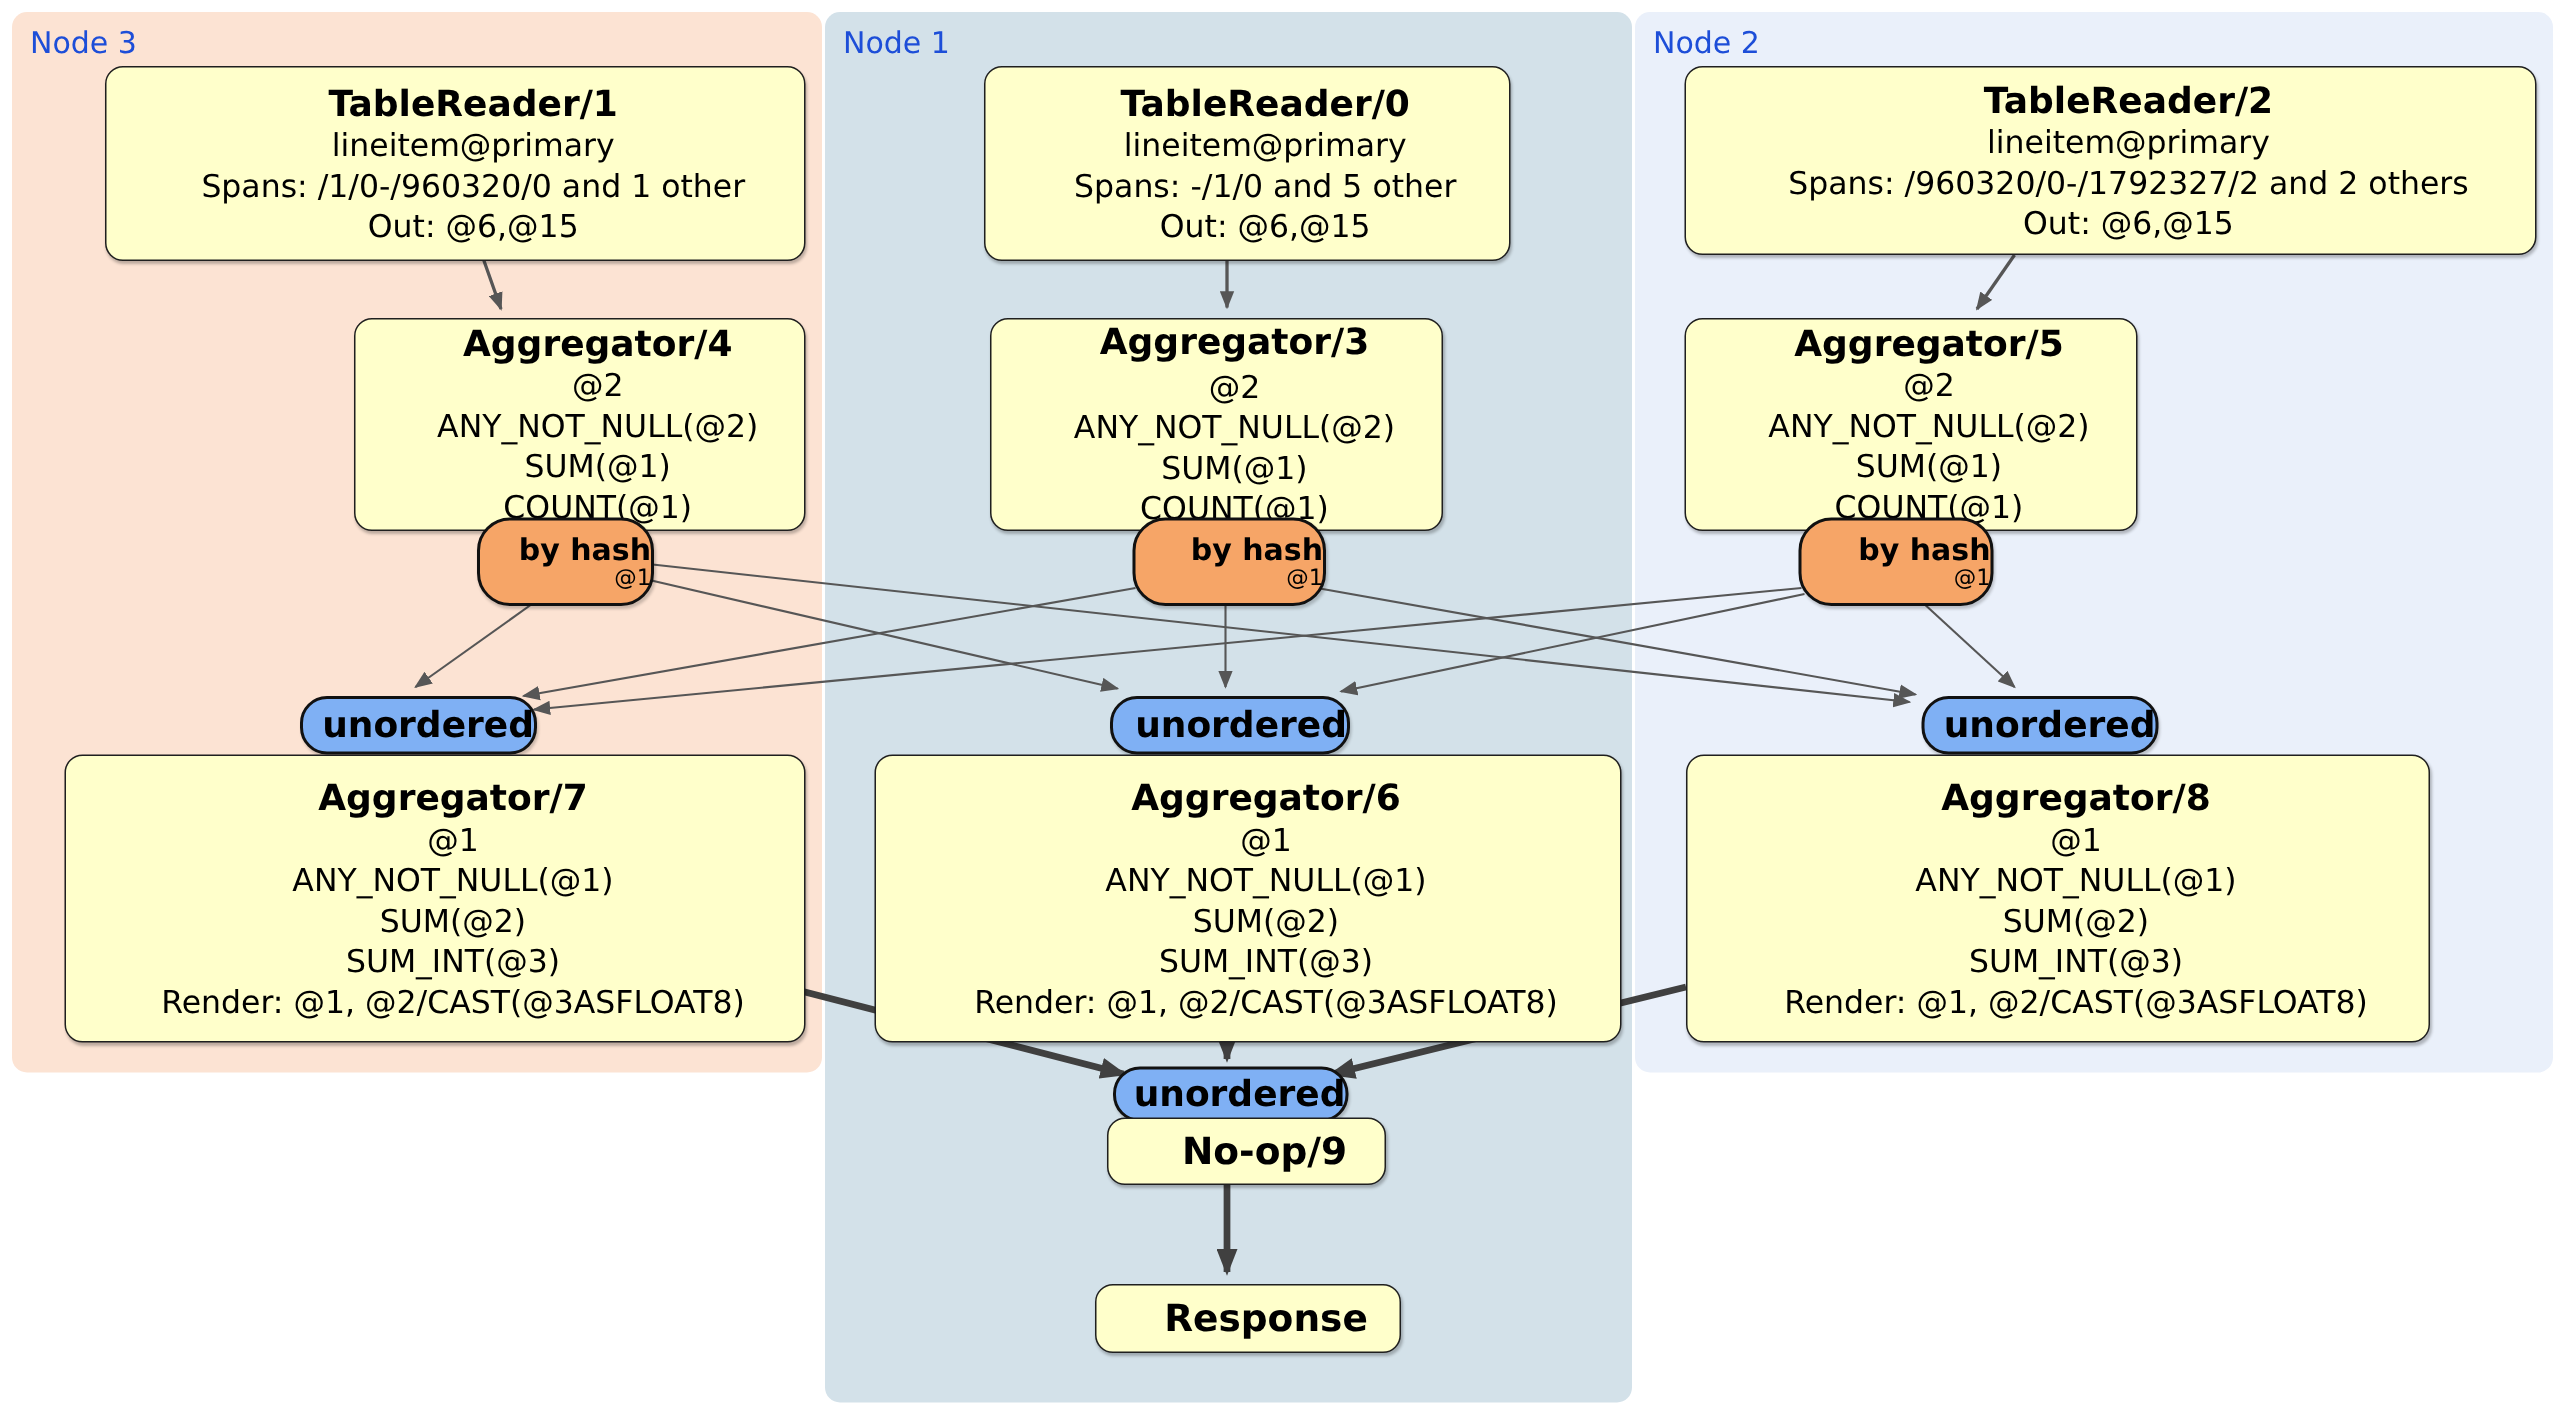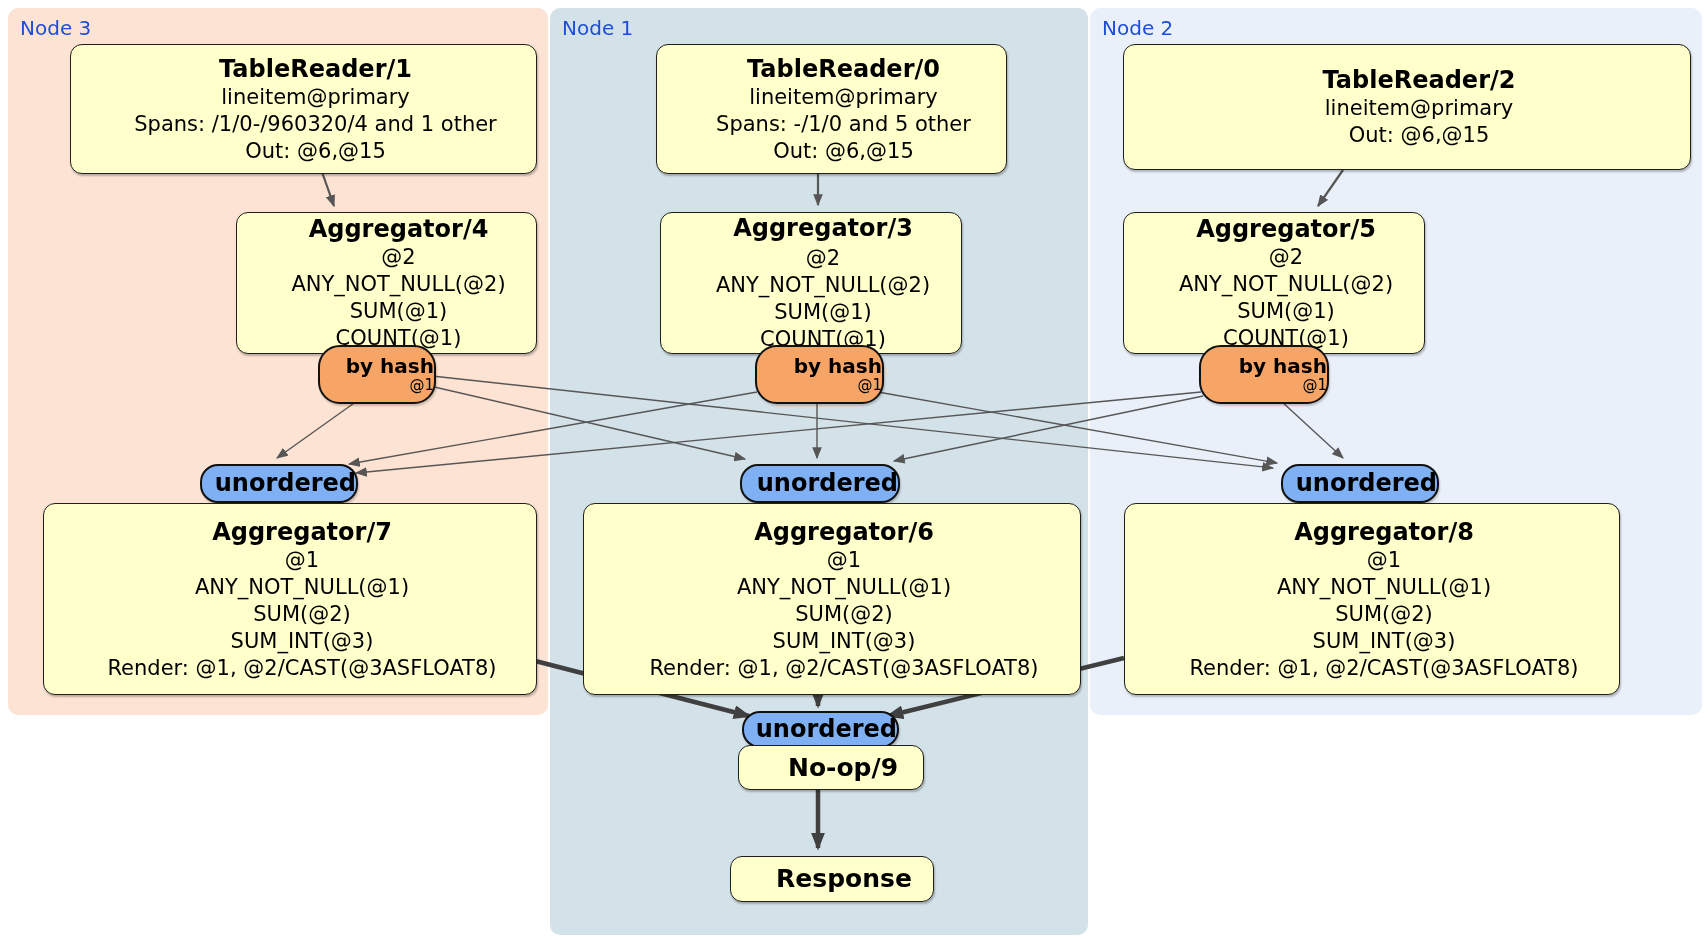--- a/index.html
+++ b/index.html
@@ -103,21 +103,21 @@
     <line class="edge-thick" x1="512" y1="655" x2="749" y2="716" marker-end="url(#arrow-thick)"></line>
     <line class="edge-thick" x1="818" y1="694" x2="818" y2="706" marker-end="url(#arrow-thick)"></line>
     <line class="edge-thick" x1="1124" y1="658" x2="888" y2="716" marker-end="url(#arrow-thick)"></line>
     <line class="edge-thick" x1="818" y1="790" x2="818" y2="848" marker-end="url(#arrow-thick)"></line>
   </svg>
 
   <div class="pbox" id="box-tablereader1">
     <div class="box-title">TableReader/1</div>
     <div>
         <div class="box-line">lineitem@primary</div>
-        <div class="box-line">Spans: /1/0-/960320/4 and 1 other</div>
+        <div class="box-line">Spans: /1/0-/960320/0 and 1 other</div>
         <div class="box-line">Out: @6,@15</div>
       </div>
   </div>
   <div class="pbox" id="box-aggregator4">
     <div class="box-title">Aggregator/4</div>
     <div>
         <div class="box-line">@2</div>
         <div class="box-line">ANY_NOT_NULL(@2)</div>
         <div class="box-line">SUM(@1)</div>
         <div class="box-line">COUNT(@1)</div>
@@ -173,20 +173,21 @@
         <div class="box-line">SUM(@2)</div>
         <div class="box-line">SUM_INT(@3)</div>
         <div class="box-line">Render: @1, @2/CAST(@3ASFLOAT8)</div>
       </div>
   </div>
 
   <div class="pbox" id="box-tablereader2">
     <div class="box-title">TableReader/2</div>
     <div>
         <div class="box-line">lineitem@primary</div>
+        <div class="box-line">Spans: /960320/0-/1792327/2 and 2 others</div>
         <div class="box-line">Out: @6,@15</div>
       </div>
   </div>
   <div class="pbox" id="box-aggregator5">
     <div class="box-title">Aggregator/5</div>
     <div>
         <div class="box-line">@2</div>
         <div class="box-line">ANY_NOT_NULL(@2)</div>
         <div class="box-line">SUM(@1)</div>
         <div class="box-line">COUNT(@1)</div>

